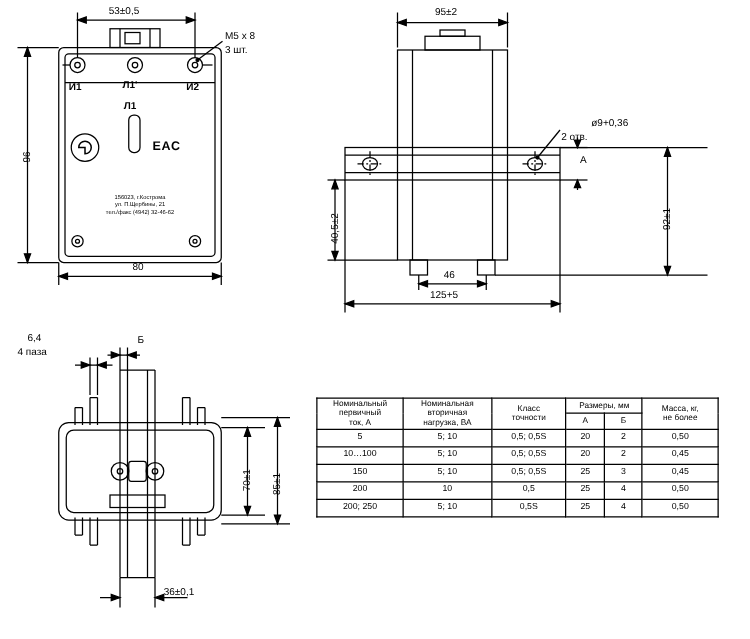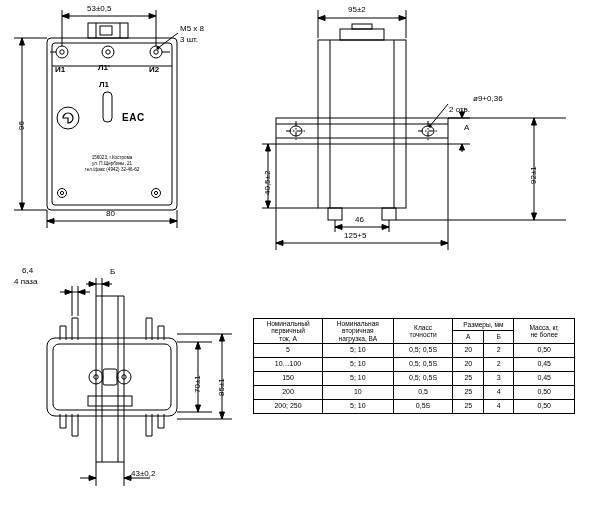--- a/index.html
+++ b/index.html
@@ -270,21 +270,21 @@
 
   <div class="lbl" style="left:449px; top:95px;margin-left:24px;">ø9+0,36</div>
   <div class="lbl" style="left:449px; top:106px;">2 отв.</div>
   <div class="lbl" style="left:464px; top:124px;">А</div>
 
   <div class="lbl" style="left:22px; top:267px;">6,4</div>
   <div class="lbl" style="left:14px; top:278px;">4 паза</div>
   <div class="lbl" style="left:110px; top:268px;">Б</div>
   <div class="lbl rot" style="left:194px; top:393px;">70±1</div>
   <div class="lbl rot" style="left:218px; top:396px;">85±1</div>
-  <div class="lbl" style="left:131px; top:470px;">43±0,2</div>
+  <div class="lbl" style="left:131px; top:470px;">36±0,1</div>
 
   <table id="spec-table">
     <thead>
       <tr>
         <th rowspan="2" style="width:68px;">
           <span>Номинальный</span><br>
           <span>первичный</span><br>
           <span>ток, А</span>
         </th>
         <th rowspan="2" style="width:70px;">

